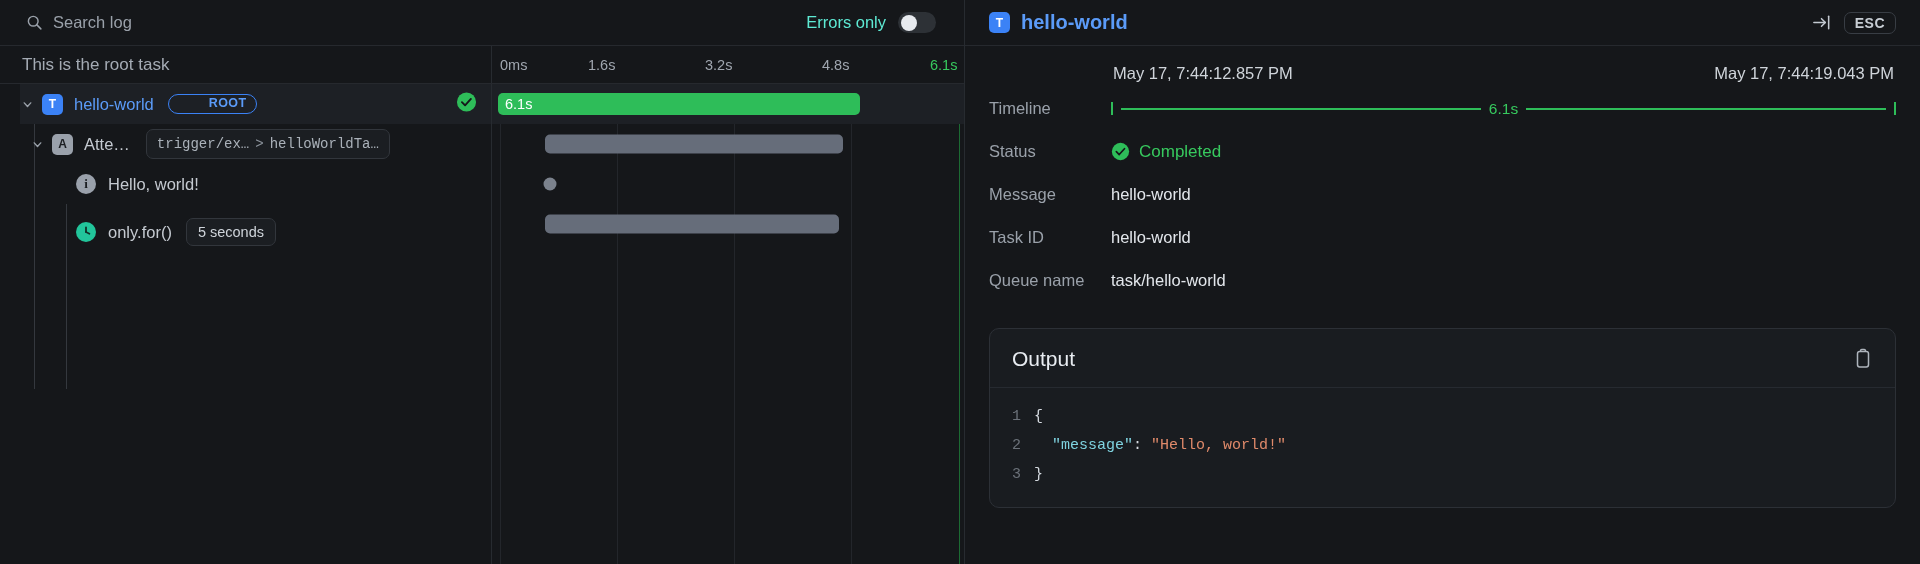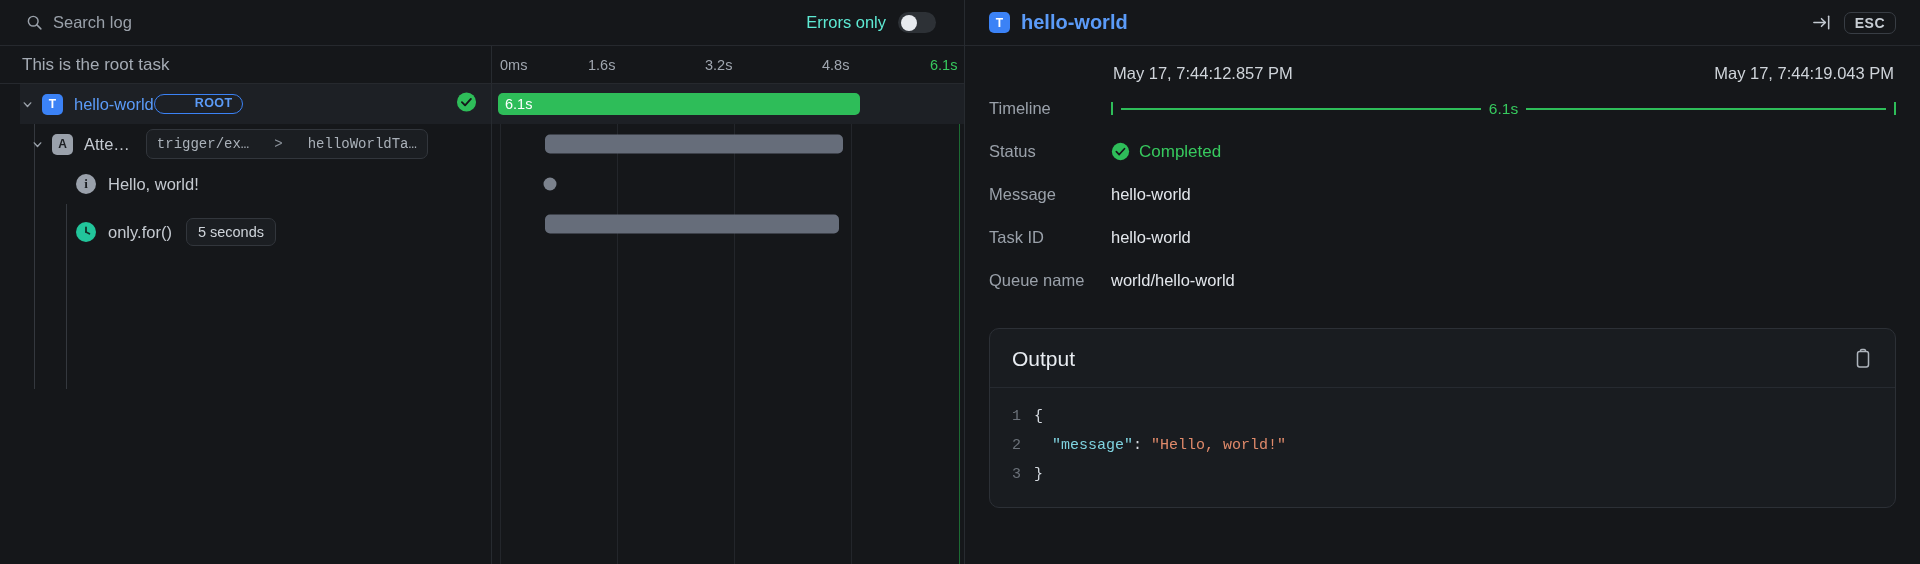--- a/index.html
+++ b/index.html
@@ -208,21 +208,21 @@
   .path-chip {
     border: 1px solid #32363c;
     border-radius: 7px;
     background: #1b1e22;
     color: #aab1b9;
     font-family: "Liberation Mono", monospace;
     font-size: 14px;
     padding: 6px 10px;
     display: flex;
     align-items: center;
-    gap: 25px;
+    gap: 6px;
     white-space: nowrap;
   }
   .path-chip .sep { color: #8c939c; }
   .icon-circle {
     width: 20px;
     height: 20px;
     border-radius: 50%;
     display: inline-flex;
     align-items: center;
     justify-content: center;
@@ -476,21 +476,21 @@
         <div class="guide" style="left:66px; top:120px; height:185px;"></div>
 
         <div class="tree-row selected" style="top:0; left:20px; right:0;">
           <span class="chev">
             <svg width="13" height="13" viewBox="0 0 16 16" fill="none" stroke="#9aa1aa" stroke-width="1.7">
               <polyline points="4,6 8,10.5 12,6" stroke-linecap="round" stroke-linejoin="round"></polyline>
             </svg>
           </span>
           <span class="badge-sq badge-t" style="margin-left:8px;">T</span>
           <span class="row-title link" style="margin-left:11px;">hello-world</span>
-          <span class="root-chip" style="margin-left:0;padding-left:40px;">ROOT</span>
+          <span class="root-chip" style="margin-left:14px;padding-left:40px;">ROOT</span>
           <span class="status-check">
             <svg width="21" height="21" viewBox="0 0 22 22">
               <circle cx="11" cy="11" r="10" fill="#2ebd59"></circle>
               <polyline points="6.2,11.2 9.5,14.5 15.6,7.8" fill="none" stroke="#15171a" stroke-width="2" stroke-linecap="round" stroke-linejoin="round"></polyline>
             </svg>
           </span>
         </div>
 
         <div class="tree-row" style="top:40px; left:30px; right:0;">
           <span class="chev">
@@ -605,21 +605,21 @@
           </span>
         </div>
 
         <div class="meta-label">Message</div>
         <div class="meta-value">hello-world</div>
 
         <div class="meta-label">Task ID</div>
         <div class="meta-value">hello-world</div>
 
         <div class="meta-label">Queue name</div>
-        <div class="meta-value">world/hello-world</div>
+        <div class="meta-value">task/hello-world</div>
       </div>
     </div>
 
     <div class="output-card">
       <div class="output-head">
         <span class="output-title">Output</span>
         <span style="display:flex;">
           <svg width="20" height="22" viewBox="0 0 20 22" fill="none" stroke="#aeb4bc" stroke-width="1.5">
             <rect x="4.5" y="3.5" width="11" height="15.5" rx="2.2"></rect>
             <path d="M7.6 3.5 V2.6 a1.1 1.1 0 0 1 1.1 -1.1 h2.6 a1.1 1.1 0 0 1 1.1 1.1 V3.5"></path>

